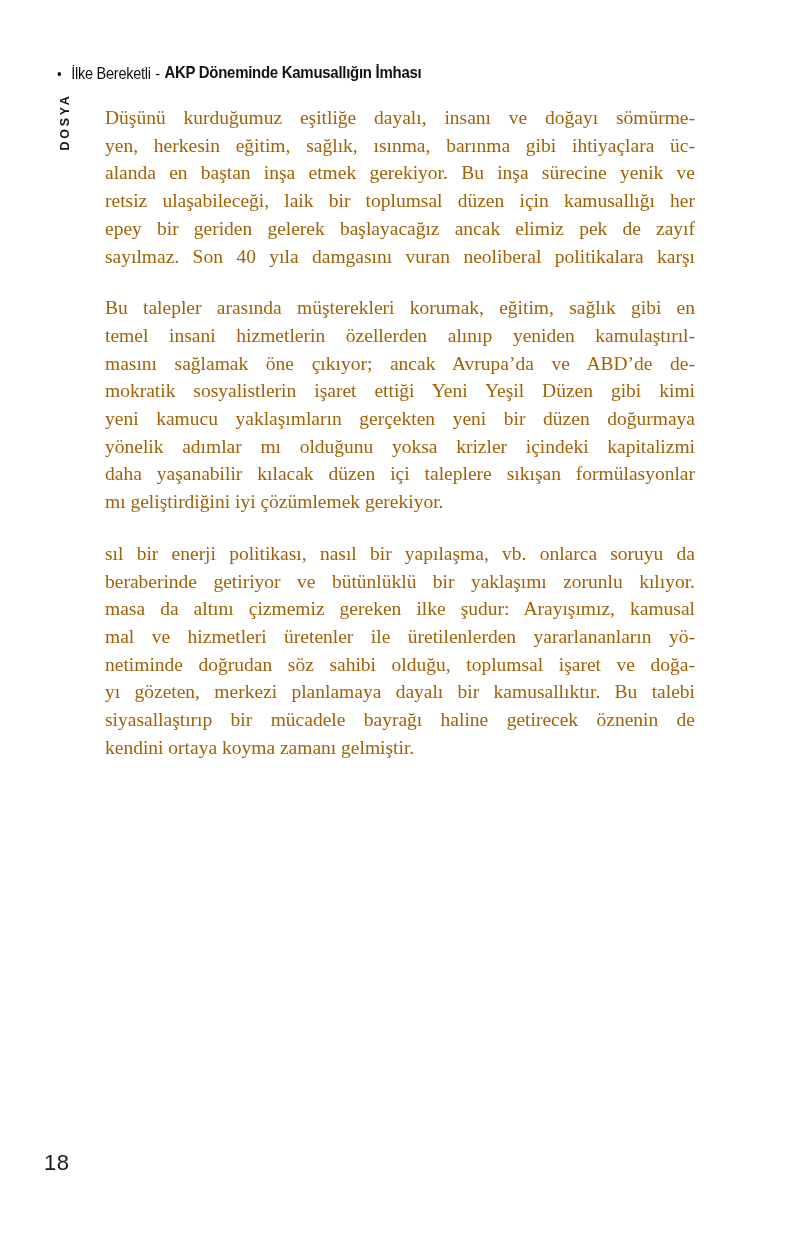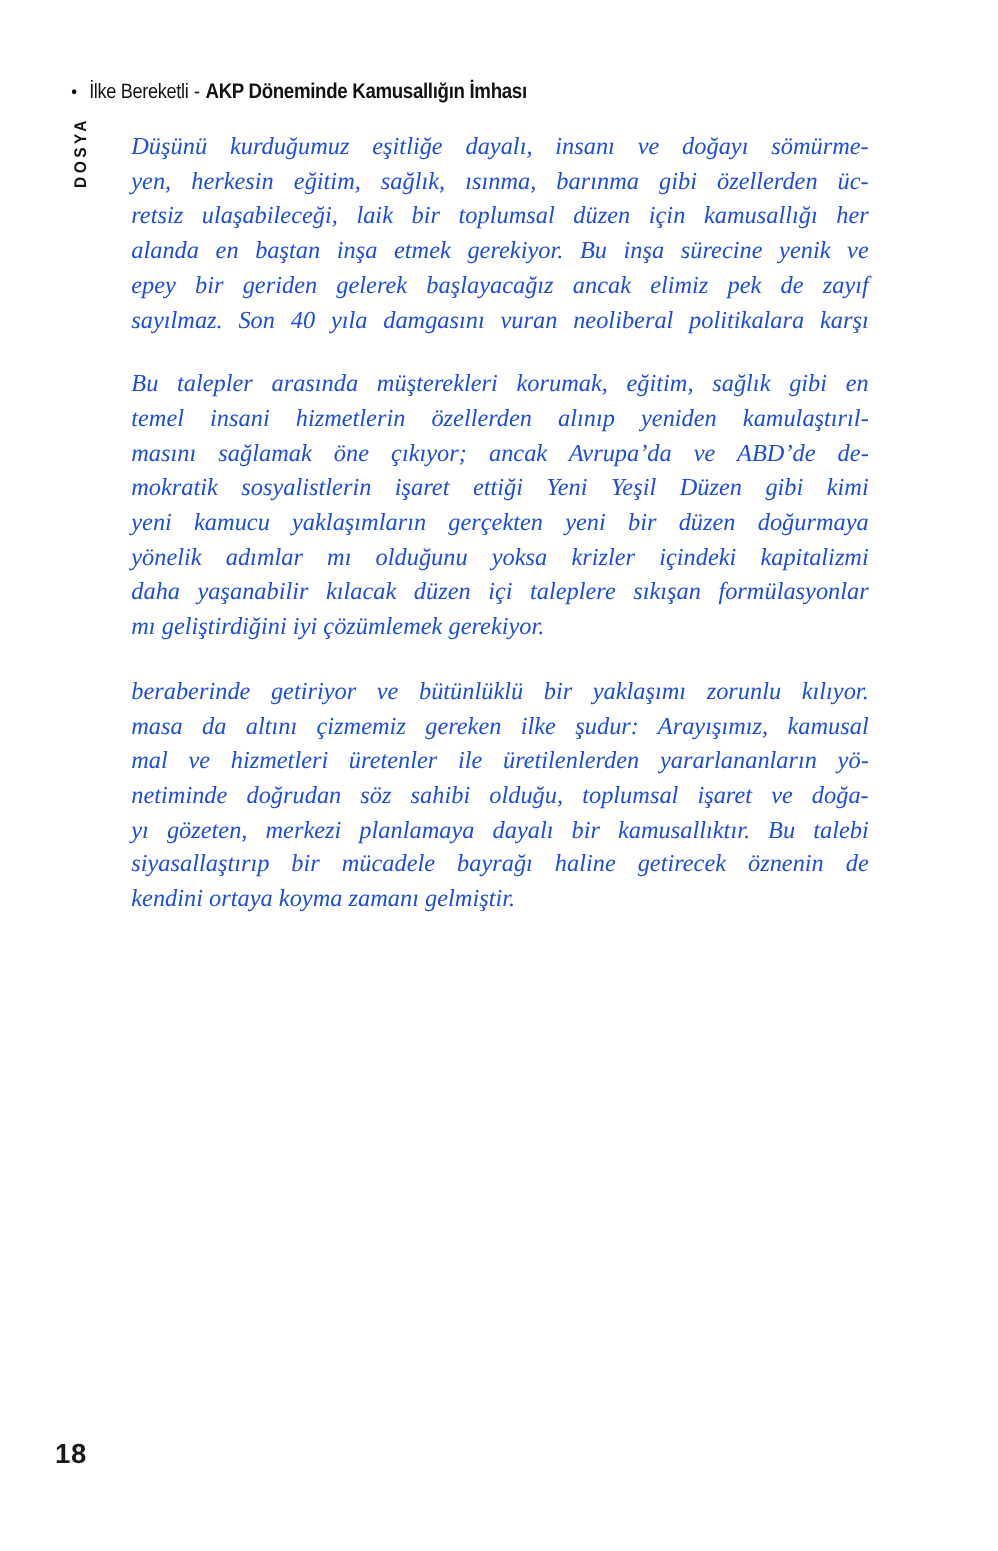--- a/index.html
+++ b/index.html
@@ -64,45 +64,44 @@
     color: #121212;
     white-space: nowrap;
   }
 
   
   .body-text {
     position: absolute;
     left: 105px;
     top: 104px;
     width: 590px;
-    color: #1d4ed8;
+    color: #a16207;
     font-size: 19.5px;
     line-height: 27.7px;
-    font-style: italic;
   }
   .para {
     margin: 0 0 24px 0;
   }
   .line {
     text-align: justify;
     text-align-last: justify;
   }
   .line.last {
     text-align: justify;
     text-align-last: left;
   }
 
   
   .page-number {
     position: absolute;
     left: 44px;
     top: 1150px;
     font-family: "Liberation Sans", sans-serif;
     font-size: 22px;
-    font-weight: 700;
+    font-weight: 400;
     letter-spacing: 0.5px;
     color: #1a1a1a;
   }
 </style>
 </head>
 <body>
 
 <div class="page">
 
   <header class="running-head">
@@ -110,37 +109,38 @@
     <span class="author">İlke Bereketli</span>
     <span class="sep">-</span>
     <span class="title">AKP Döneminde Kamusallığın İmhası</span>
   </header>
 
   <div class="dosya">DOSYA</div>
 
   <main class="body-text" id="article-body">
       <div class="para">
         <div class="line">Düşünü kurduğumuz eşitliğe dayalı, insanı ve doğayı sömürme-</div>
-        <div class="line">yen, herkesin eğitim, sağlık, ısınma, barınma gibi özellerden üc-</div>
+        <div class="line">yen, herkesin eğitim, sağlık, ısınma, barınma gibi ihtiyaçlara üc-</div>
+        <div class="line">alanda en baştan inşa etmek gerekiyor. Bu inşa sürecine yenik ve</div>
         <div class="line">retsiz ulaşabileceği, laik bir toplumsal düzen için kamusallığı her</div>
-        <div class="line">alanda en baştan inşa etmek gerekiyor. Bu inşa sürecine yenik ve</div>
         <div class="line">epey bir geriden gelerek başlayacağız ancak elimiz pek de zayıf</div>
         <div class="line">sayılmaz. Son 40 yıla damgasını vuran neoliberal politikalara karşı</div>
       </div>
       <div class="para">
         <div class="line">Bu talepler arasında müşterekleri korumak, eğitim, sağlık gibi en</div>
         <div class="line">temel insani hizmetlerin özellerden alınıp yeniden kamulaştırıl-</div>
         <div class="line">masını sağlamak öne çıkıyor; ancak Avrupa’da ve ABD’de de-</div>
         <div class="line">mokratik sosyalistlerin işaret ettiği Yeni Yeşil Düzen gibi kimi</div>
         <div class="line">yeni kamucu yaklaşımların gerçekten yeni bir düzen doğurmaya</div>
         <div class="line">yönelik adımlar mı olduğunu yoksa krizler içindeki kapitalizmi</div>
         <div class="line">daha yaşanabilir kılacak düzen içi taleplere sıkışan formülasyonlar</div>
         <div class="line last">mı geliştirdiğini iyi çözümlemek gerekiyor.</div>
       </div>
       <div class="para">
+        <div class="line">sıl bir enerji politikası, nasıl bir yapılaşma, vb. onlarca soruyu da</div>
         <div class="line">beraberinde getiriyor ve bütünlüklü bir yaklaşımı zorunlu kılıyor.</div>
         <div class="line">masa da altını çizmemiz gereken ilke şudur: Arayışımız, kamusal</div>
         <div class="line">mal ve hizmetleri üretenler ile üretilenlerden yararlananların yö-</div>
         <div class="line">netiminde doğrudan söz sahibi olduğu, toplumsal işaret ve doğa-</div>
         <div class="line">yı gözeten, merkezi planlamaya dayalı bir kamusallıktır. Bu talebi</div>
         <div class="line">siyasallaştırıp bir mücadele bayrağı haline getirecek öznenin de</div>
         <div class="line last">kendini ortaya koyma zamanı gelmiştir.</div>
       </div>
     </main>
 

